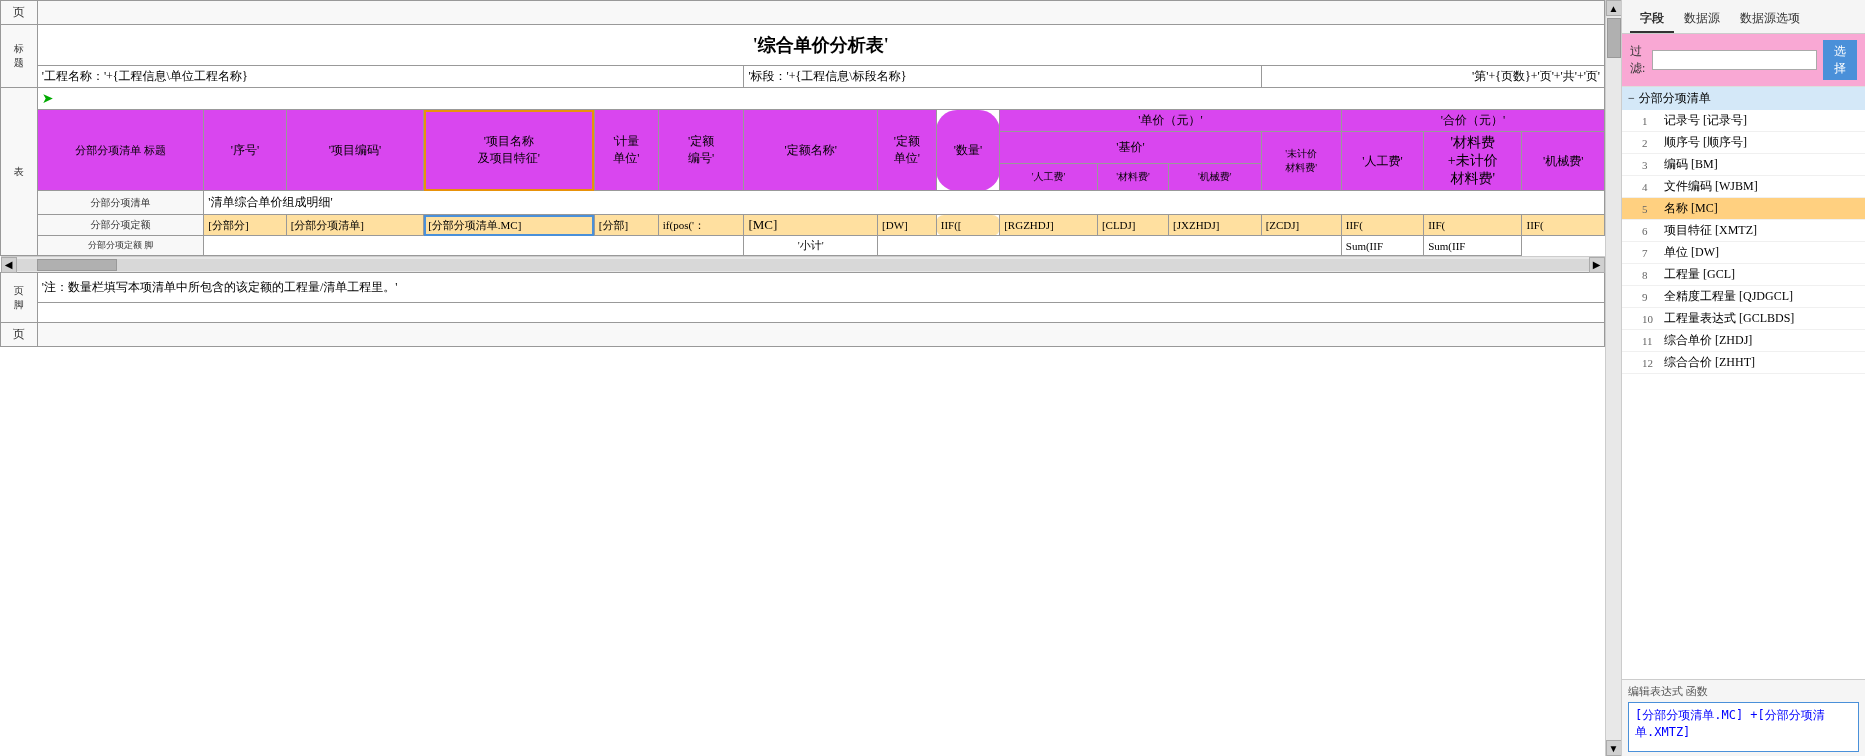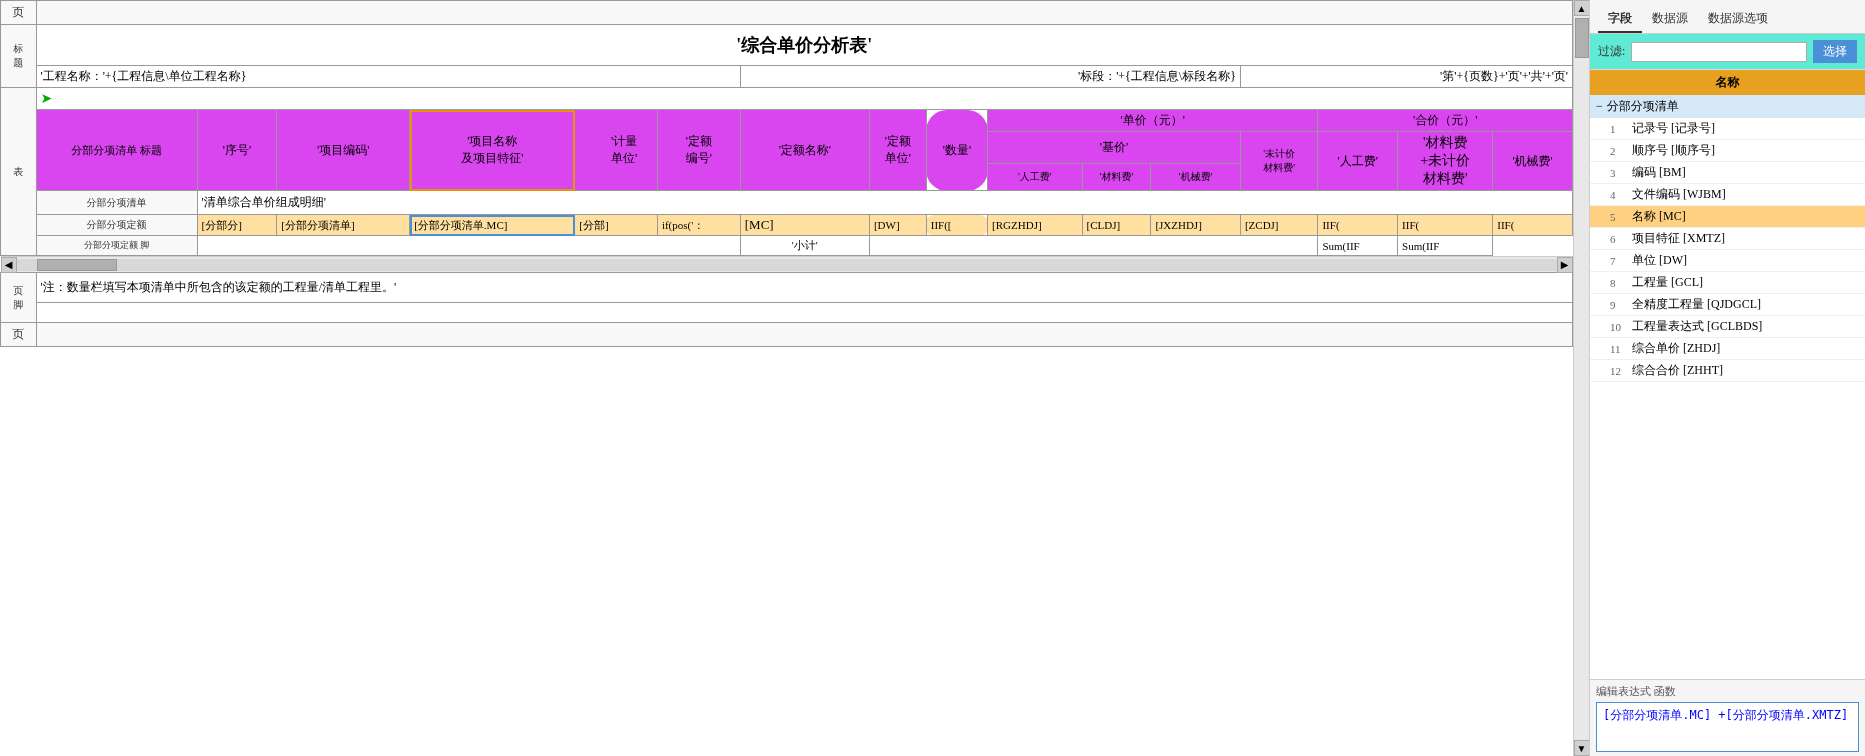--- a/index.html
+++ b/index.html
@@ -10,22 +10,22 @@
       flex: 1;
       display: flex;
       flex-direction: column;
       background: #fff;
       overflow: hidden;
       position: relative;
     }
     
     
     .right-panel {
-      width: 276px;
-      background: #5eead4;
+      width: 244px;
+      background: #f9a8d4;
       border-left: 1px solid #ccc;
       display: flex;
       flex-direction: column;
       flex-shrink: 0;
     }
     
     
     .right-tabs {
       display: flex;
       padding: 6px 8px 0;
@@ -294,37 +294,37 @@
               <td colspan="18" style="height:24px; background:#f8f8f8;"></td>
             </tr>
 
             <tr class="row-header-title">
               <td class="section-label" rowspan="2" style="vertical-align:middle; font-size:10px;">标<br>题</td>
               <td colspan="18" style="text-align:center; font-size:18px; font-weight:bold; padding:8px 4px;">'综合单价分析表'</td>
             </tr>
 
             <tr class="row-header-info">
               <td colspan="6" style="font-size:12px; padding:2px 4px;">'工程名称：'+{工程信息\单位工程名称}</td>
-              <td colspan="6" style="font-size:12px; padding:2px 4px;text-align:right;">'标段：'+{工程信息\标段名称}</td>
+              <td colspan="6" style="font-size:12px; padding:2px 4px;">'标段：'+{工程信息\标段名称}</td>
               <td colspan="6" style="font-size:12px; padding:2px 4px; text-align:right;">'第'+{页数}+'页'+'共'+'页'</td>
             </tr>
 
             <tr>
               <td class="section-label" rowspan="7" style="vertical-align:middle; font-size:10px;">表</td>
               <td colspan="18" style="height:20px; padding:2px 4px;">
                 <span class="green-arrow">➤</span>
               </td>
             </tr>
 
             <tr class="row-col-header">
               <td rowspan="3" class="header-merged" style="width:90px; font-size:11px;">分部分项清单 标题</td>
               <td rowspan="3" class="header-merged" style="width:38px;">'序号'</td>
               <td rowspan="3" class="header-merged" style="width:55px;">'项目编码'</td>
               <td rowspan="3" class="header-merged cell-selected-orange" style="width:80px;">'项目名称<br>及项目特征'</td>
-              <td rowspan="3" class="header-merged" style="width:32px;padding-left:20px;">'计量<br>单位'</td>
+              <td rowspan="3" class="header-merged" style="width:32px;">'计量<br>单位'</td>
               <td rowspan="3" class="header-merged" style="width:42px;">'定额<br>编号'</td>
               <td rowspan="3" class="header-merged" style="width:80px;margin-left:37px;">'定额名称'</td>
               <td rowspan="3" class="header-merged" style="width:32px;">'定额<br>单位'</td>
               <td rowspan="3" class="header-merged" style="width:38px;border-radius:21px;">'数量'</td>
               <td colspan="4" class="header-merged">'单价（元）'</td>
               <td colspan="4" class="header-merged">'合价（元）'</td>
             </tr>
 
             <tr class="row-col-header">
               <td colspan="3" class="header-merged">'基价'</td>
@@ -418,21 +418,20 @@
         <div class="right-tab">数据源</div>
         <div class="right-tab">数据源选项</div>
       </div>
 
       <div class="filter-row">
         <span class="filter-label">过滤:</span>
         <input class="filter-input" type="text" style="">
         <button class="filter-btn">选择</button>
       </div>
 
-      <div class="name-header">名称</div>
 
       <div class="field-list">
 
         <div class="field-group-header">
           <span class="toggle">−</span>
           <span>分部分项清单</span>
         </div>
 
         <div class="field-item">
           <span class="field-num">1</span>

